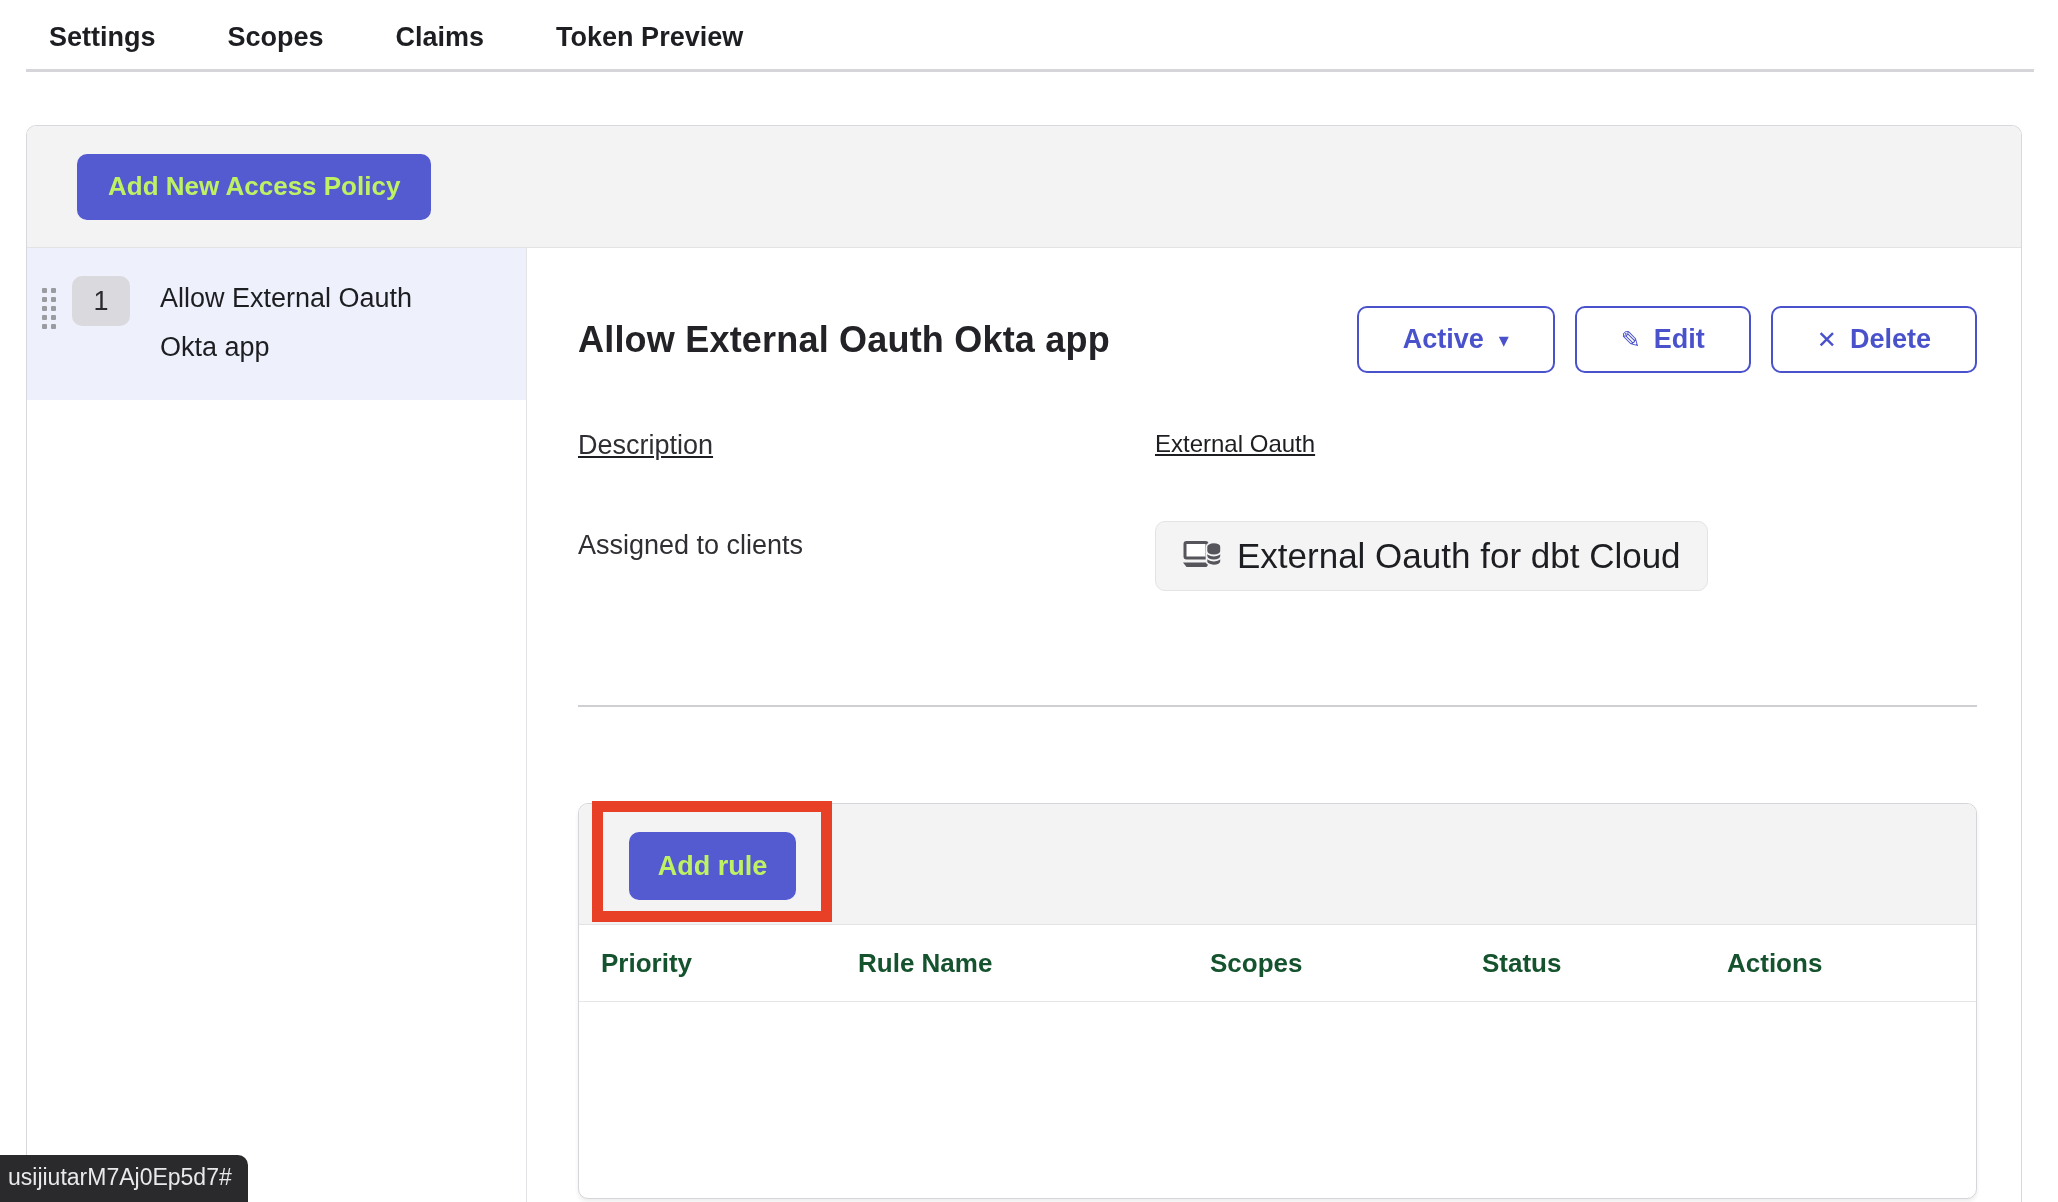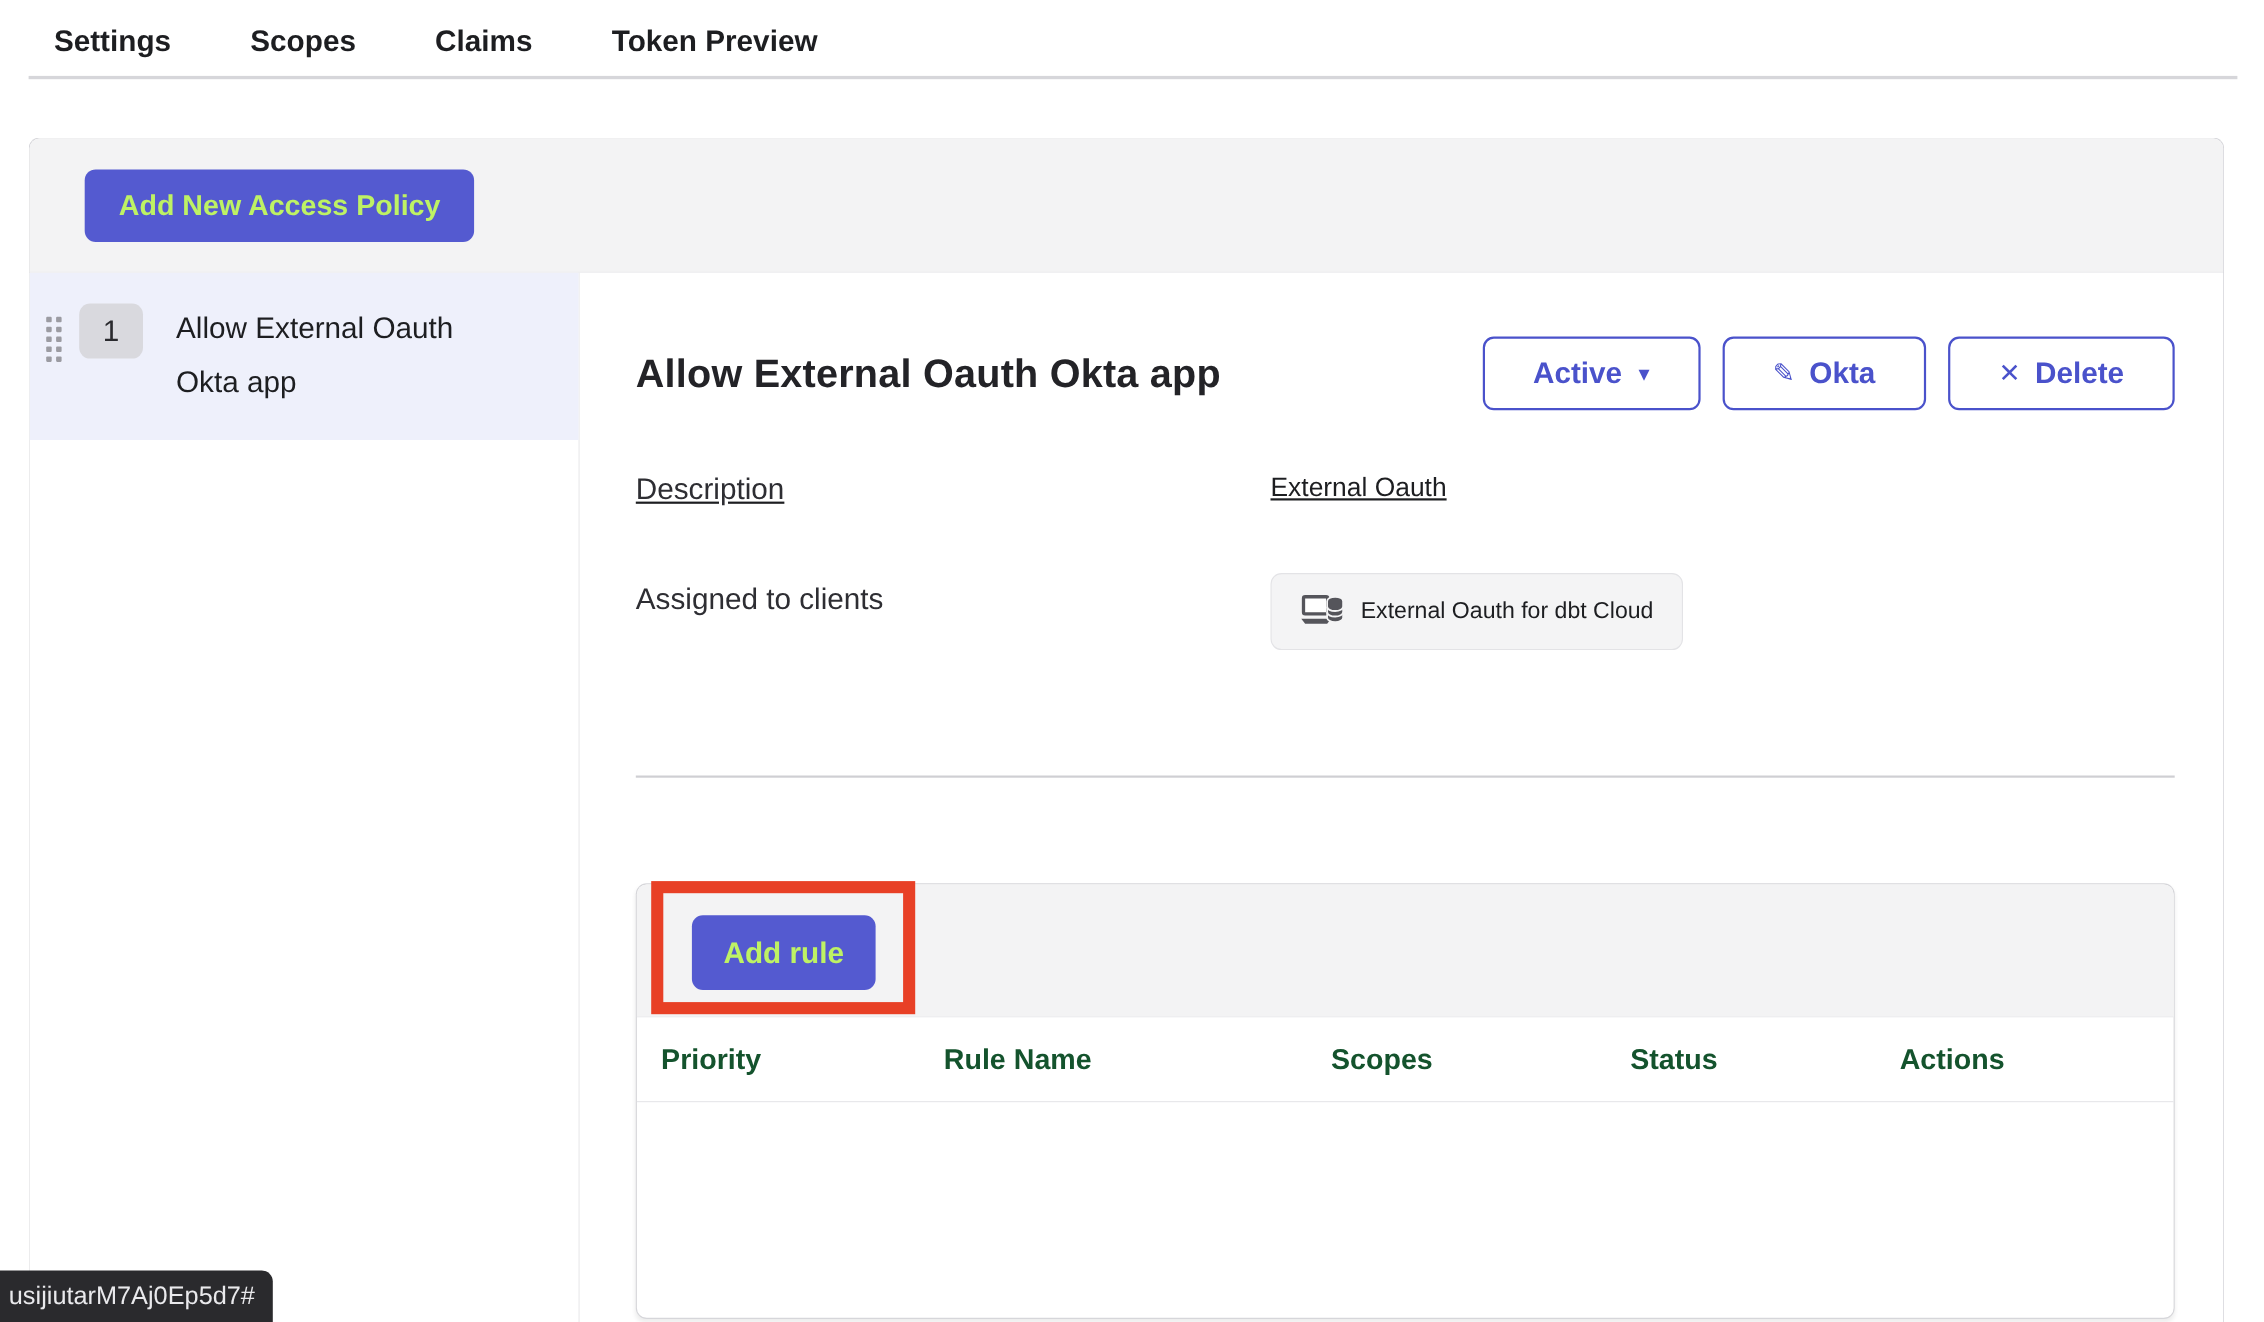--- a/index.html
+++ b/index.html
@@ -45,21 +45,21 @@
                font-family:inherit;cursor:pointer;}
   .btn-outline .glyph{font-size:24px;line-height:1;}
   .caret{font-size:20px;margin-left:2px;}
 
   .meta-row{display:flex;align-items:flex-start;}
   .meta-row.first{margin-top:48px;text-decoration:underline;}
   .meta-row.second{margin-top:60px;}
   .meta-label{width:577px;font-size:27px;color:#2e2e33;flex:none;padding-top:9px;}
   .meta-value{font-size:24px;color:#1d1e21;padding-top:9px;}
   .client-chip{display:inline-flex;align-items:center;gap:15px;background:#f4f4f5;border:1px solid #e3e3e6;
-               border-radius:10px;height:68px;padding:0 26px;font-size:21px;color:#1d1e21;}
+               border-radius:10px;height:68px;padding:0 26px;font-size:35px;color:#1d1e21;}
   .client-chip svg{display:block;}
 
   .hdivider{height:2px;background:#cfcfd3;margin-top:114px;}
 
   
   .rules-panel{margin-top:96px;width:1399px;box-sizing:border-box;border:1px solid #d6d6da;border-radius:10px;
                box-shadow:0 3px 4px rgba(0,0,0,.07);position:relative;background:#fff;}
   .rules-header{height:120px;background:#f3f3f4;border-bottom:1px solid #e3e3e6;border-radius:9px 9px 0 0;position:relative;}
   .add-rule{position:absolute;left:50px;top:28px;width:167px;height:68px;font-size:27px;}
   .red-highlight{position:absolute;left:13px;top:-3px;width:240px;height:121px;box-sizing:border-box;
@@ -128,21 +128,21 @@
 
         <div class="detail-header">
           <h1 class="detail-title" style="margin:0;">Allow External Oauth Okta app</h1>
           <div class="actions">
             <button class="btn-outline">
               <span>Active</span>
               <span class="caret">▾</span>
             </button>
             <button class="btn-outline">
               <span class="glyph">✎</span>
-              <span>Okta</span>
+              <span>Edit</span>
             </button>
             <button class="btn-outline">
               <span class="glyph">✕</span>
               <span>Delete</span>
             </button>
           </div>
         </div>
 
         <div class="meta-row first">
           <div class="meta-label">Description</div>

